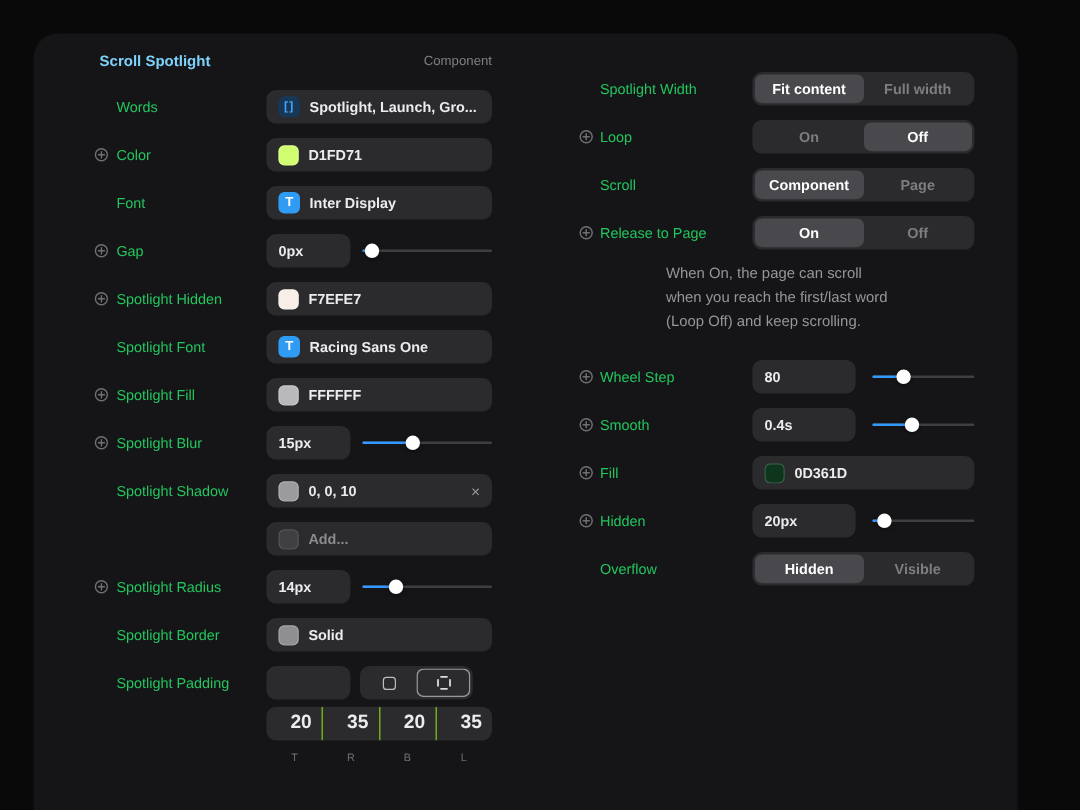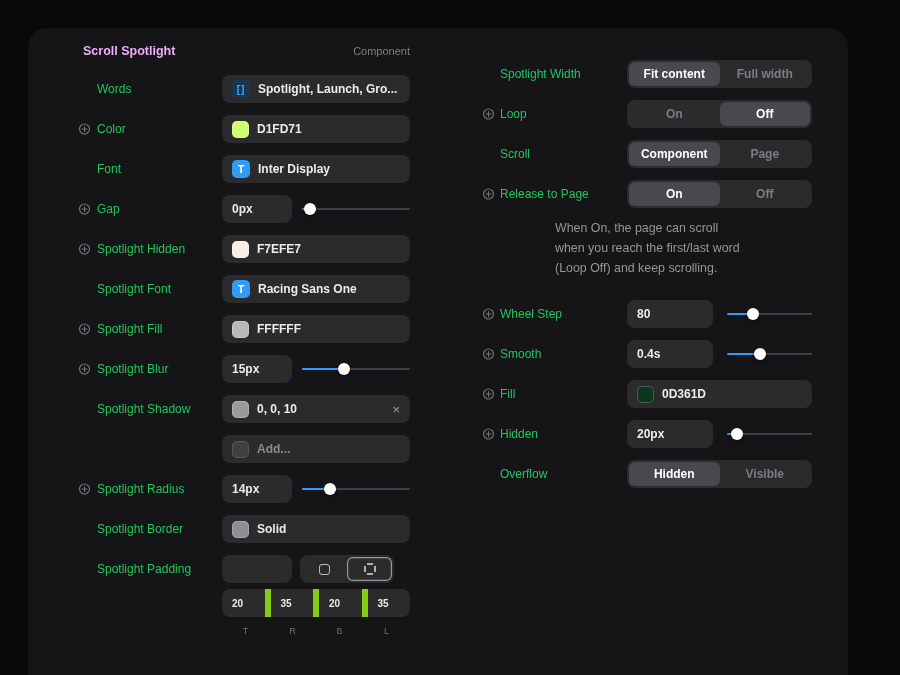--- a/index.html
+++ b/index.html
@@ -12,21 +12,21 @@
   }
   .panel {
     position:absolute; left:28px; top:28px; width:820px; height:700px;
     background:#151517; border-radius:20px;
   }
   .col { position:absolute; }
   .left-col  { left:83px;  top:38px;  width:327px; }
   .right-col { left:487px; top:54px;  width:325px; }
 
   .hdr { height:26px; margin-bottom:5px; display:flex; align-items:center; justify-content:space-between; }
-  .hdr .title { font-size:12.5px; font-weight:700; color:#f0abfc;text-align:right; }
+  .hdr .title { font-size:12.5px; font-weight:700; color:#7dd3fc;text-align:right; }
   .hdr .badge { font-size:11px; color:#7f7f83; }
 
   .row { height:40px; display:flex; align-items:center; }
   .lbl { position:relative; font-size:12px; color:#22c55e; flex:none; }
   .left-col  .lbl { width:139px; padding-left:14px; }
   .right-col .lbl { width:140px; padding-left:13px; }
   .reset { position:absolute; left:-5px; top:50%; transform:translateY(-50%); width:13px; height:13px; display:flex; }
   .ctrl { flex:1; display:flex; align-items:center; }
 
   .field {
@@ -67,22 +67,22 @@
   .seg .opt.on { background:#48484d; color:#ffffff; }
 
   .help { width:185px; margin-left:68px; padding:4px 0 16px; font-size:12.4px; line-height:1.62; color:#969699; }
 
   .padgroup { width:94px; height:28px; margin-left:8px; background:#2b2b2d; border-radius:8px; display:flex; padding:2px; }
   .pbtn { flex:1; display:flex; align-items:center; justify-content:center; border-radius:6px; }
   .pbtn.sel { box-shadow: inset 0 0 0 1.2px #98989c; }
   .sq { width:11px; height:11px; border:1.5px solid #bdbdc0; border-radius:3px; display:block; }
 
   .padcells { margin-left:139px; width:188px; height:28px; background:#2b2b2d; border-radius:8px; display:flex; overflow:hidden; }
-  .pcell { flex:1; display:flex; align-items:center; padding-left:10px; font-size:10px; font-weight:600; color:#ececee; }
-  .pcell + .pcell { border-left:6px solid #84cc16; }
+  .pcell { flex:1; display:flex; align-items:center; padding-left:20px; font-size:16px; font-weight:600; color:#ececee; }
+  .pcell + .pcell { border-left:1px solid #84cc16; }
   .axisrow { margin-left:139px; width:188px; display:flex; margin-top:9px; }
   .axisrow span { flex:1; text-align:center; font-size:9px; color:#707074; }
 
   svg { display:block; }
 </style>
 </head>
 <body>
 
 <div class="panel"></div>
 

